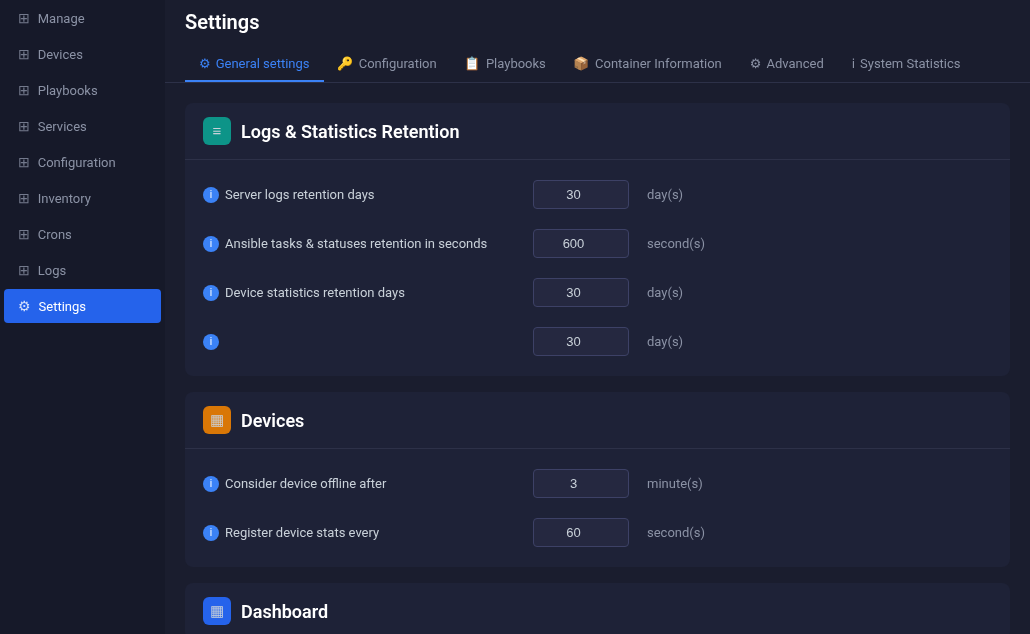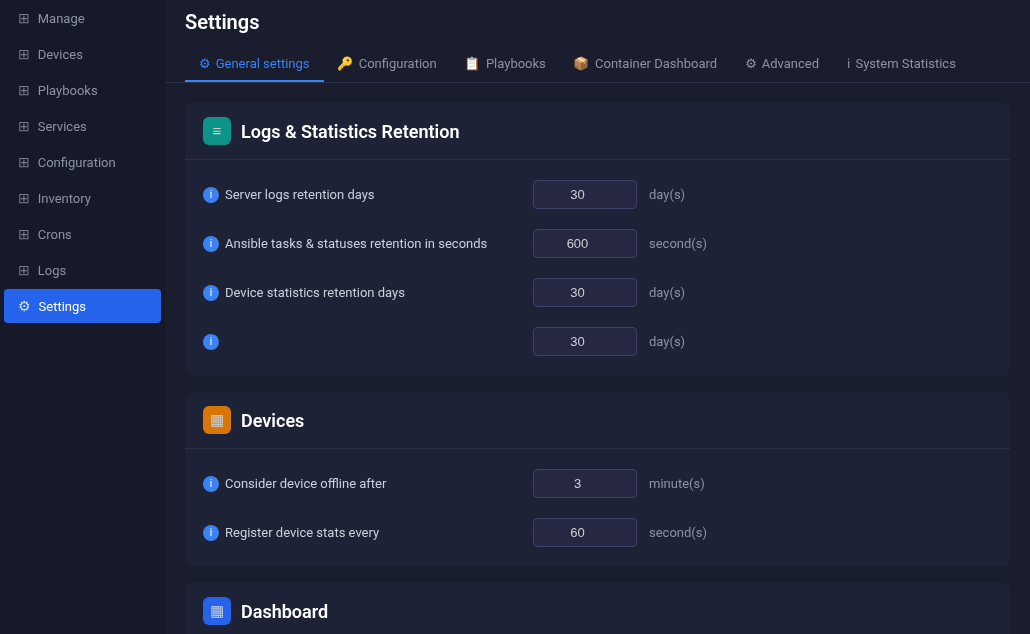--- a/index.html
+++ b/index.html
@@ -151,28 +151,28 @@
       justify-content: center;
       flex-shrink: 0;
       cursor: pointer;
     }
     .form-input {
       background: #252840;
       border: 1px solid #3d4166;
       border-radius: 4px;
       color: #c9d1d9;
       padding: 6px 10px;
-      width: 104px;
+      width: 96px;
       text-align: center;
       font-size: 13px;
     }
     .form-unit {
       color: #8b92a5;
       font-size: 13px;
-      margin-left: 2px;
+      margin-left: 8px;
     }
   </style>
 </head>
 <body>
 
 <nav class="sidebar">
   <div class="sidebar-item">
     <span class="sidebar-icon">⊞</span>
     <span>Manage</span>
   </div>
@@ -222,21 +222,21 @@
       <div class="tab">
         <span class="tab-icon">🔑</span>
         <span>Configuration</span>
       </div>
       <div class="tab">
         <span class="tab-icon">📋</span>
         <span>Playbooks</span>
       </div>
       <div class="tab">
         <span class="tab-icon">📦</span>
-        <span>Container Dashboard</span>
+        <span>Container Information</span>
       </div>
       <div class="tab">
         <span class="tab-icon">⚙</span>
         <span>Advanced</span>
       </div>
       <div class="tab">
         <span class="tab-icon">ℹ</span>
         <span>System Statistics</span>
       </div>
     </div>

